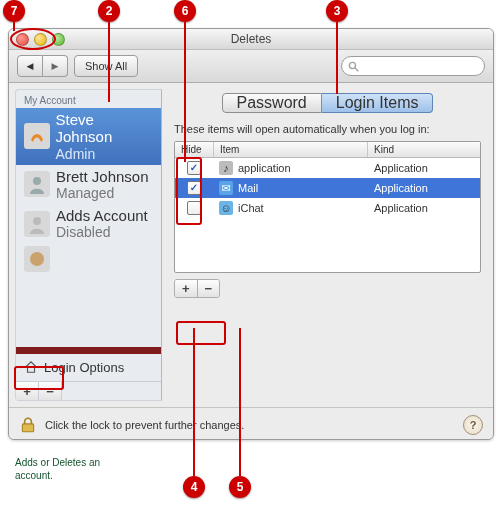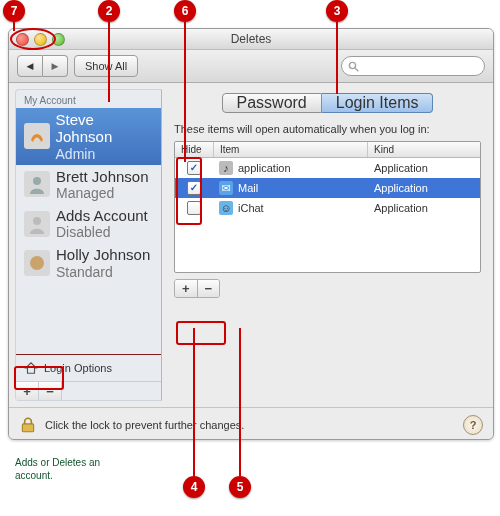--- a/index.html
+++ b/index.html
@@ -29,21 +29,21 @@
 .section-hdr{font-size:10px;color:#6b7683;padding:5px 8px 2px 8px}
 .acct{display:flex;align-items:center;gap:6px;padding:3px 8px}
 .acct .av{width:26px;height:26px;border-radius:3px;background:#d8d8d8;display:flex;align-items:center;justify-content:center}
 .acct .txt{display:flex;flex-direction:column;line-height:1.15}
 .acct .nm{font-size:15px}
 .acct .role{font-size:14px;color:#777}
 .acct.sel{background:linear-gradient(#5b93d8,#3f72bd);color:#fff}
 .acct.sel .role{color:#dbe7f7}
 .disclose{width:0;height:0;border-left:4px solid transparent;border-right:4px solid transparent;border-top:5px solid #7a8490;display:inline-block;margin-right:4px;vertical-align:middle}
 .sidebar-spacer{flex:1}
-.login-opts{border-top:1px solid #7f1d1d;padding:6px 8px;display:flex;align-items:center;gap:6px;font-size:11px;color:#333}
+.login-opts{border-top:7px solid #7f1d1d;padding:6px 8px;display:flex;align-items:flex-start;gap:6px;font-size:13px;color:#333}
 .home-ico{width:14px;height:14px}
 .pm-bar{display:flex;border-top:1px solid #c7cdd4}
 .pm-bar .pm{width:22px;height:18px;border-right:1px solid #c7cdd4;background:linear-gradient(#fdfdfd,#e4e4e4);display:flex;align-items:center;justify-content:center;font-size:13px;font-weight:bold;color:#444}
 .pane{flex:1;padding:10px 12px 8px 12px;display:flex;flex-direction:column}
 .tabs{display:flex;justify-content:center;margin-bottom:10px}
 .tab{height:18px;padding:0 14px;border:1px solid #8e8e8e;background:linear-gradient(#fbfbfb,#dcdcdc);display:flex;align-items:center;font-size:16px}
 .tab:first-child{border-radius:4px 0 0 4px}
 .tab:last-child{border-radius:0 4px 4px 0;border-left:none}
 .tab.active{background:linear-gradient(#cfe2f7,#9ec1ea);border-color:#5d86b7}
 .instr{font-size:11px;color:#333;margin-bottom:6px}
@@ -169,24 +169,20 @@
               <span class="nm">Adds Account</span>
               <span class="role">Disabled</span>
             </div>
       </div>
       <div class="acct">
         <div class="av">
               <svg width="20" height="20" viewBox="0 0 20 20">
                 <circle cx="10" cy="10" r="7" fill="#c9a36b"></circle>
               </svg>
             </div>
-        <div class="txt">
-              <span class="nm">Holly Johnson</span>
-              <span class="role">Standard</span>
-            </div>
       </div>
       <div class="sidebar-spacer"></div>
       <div class="login-opts">
         <svg class="home-ico" viewBox="0 0 16 16">
               <path d="M2 8 L8 2 L14 8 L12 8 L12 14 L4 14 L4 8 Z" fill="none" stroke="#555" stroke-width="1.3"></path>
             </svg>
         <span>Login Options</span>
       </div>
       <div class="pm-bar">
         <div class="pm">+</div>

